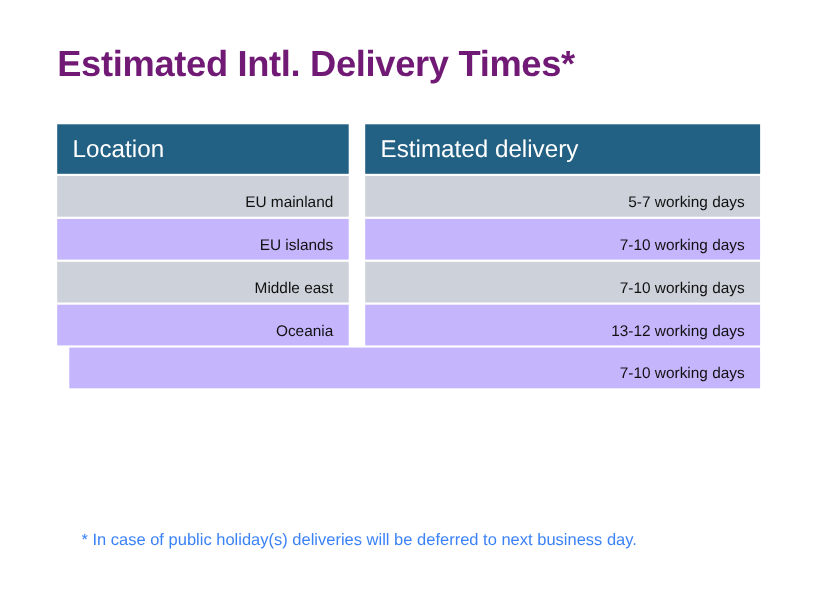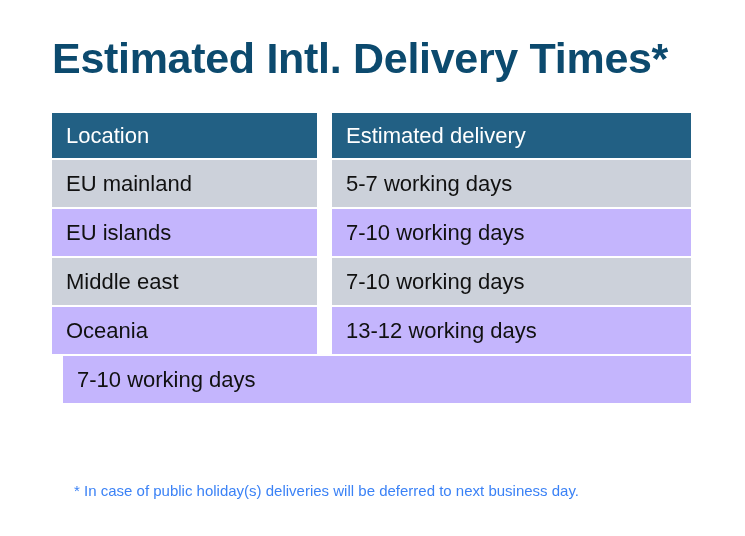--- a/index.html
+++ b/index.html
@@ -18,23 +18,23 @@
   .page {
     position: absolute;
     inset: 0;
     background: #ffffff;
   }
 
   .page-title {
     position: absolute;
     left: 52px;
     top: 38px;
-    font-size: 43px;
+    font-size: 33px;
     font-weight: bold;
-    color: #0c4a6e;
+    color: #701a75;
     letter-spacing: -0.3px;
     line-height: 40px;
     white-space: nowrap;
   }
 
   .delivery-table {
     position: absolute;
     left: 52px;
     top: 113px;
     width: 639px;
@@ -61,24 +61,25 @@
   .body-row.row-dark .cell {
     background: #ccd1da;
   }
 
   .body-row.row-light .cell {
     background: #c4b5fd;
   }
 
   .body-row .cell {
     color: #111111;
-    font-size: 22px;
-    height: 47px;
+    font-size: 14px;
+    height: 37px;
     line-height: 47px;
     font-weight: normal;
+    text-align: right;
   }
 
   .cell {
     box-sizing: border-box;
     padding: 0 14px;
     overflow: hidden;
     white-space: nowrap;
   }
 
   .cell.col-location {

